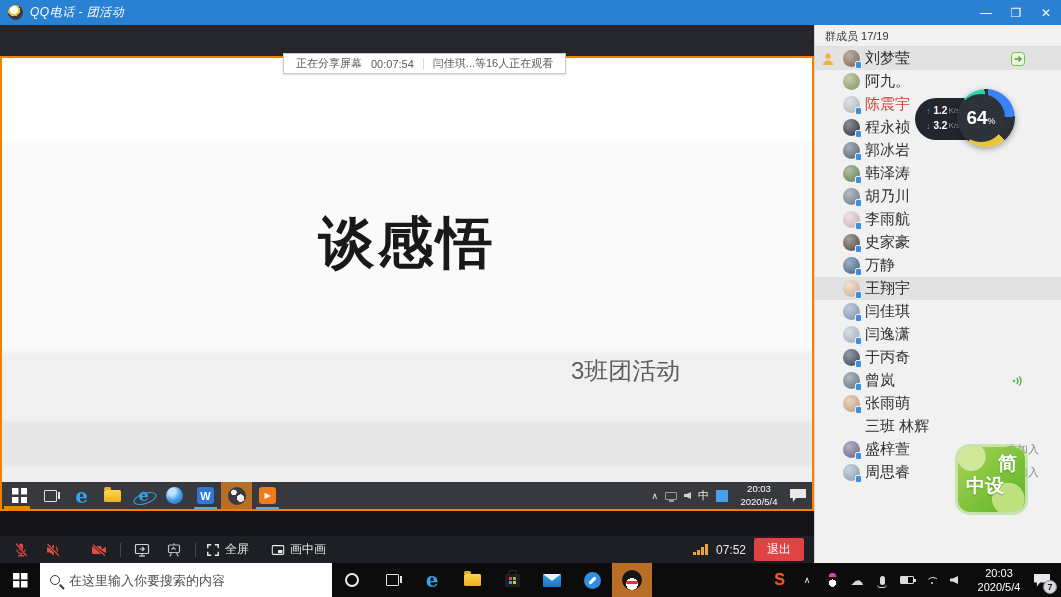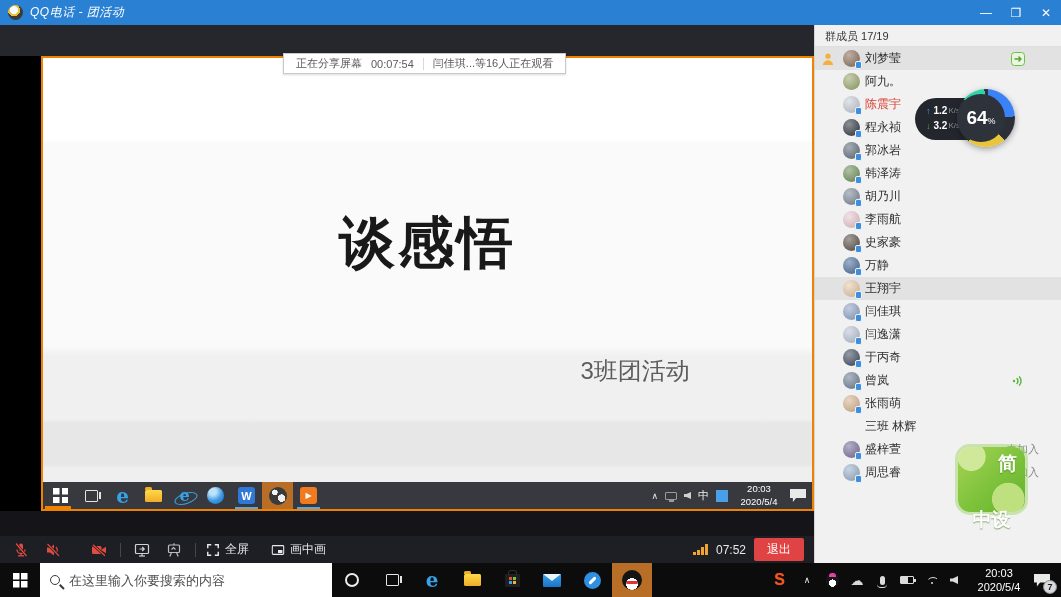--- a/index.html
+++ b/index.html
@@ -11,21 +11,21 @@
   #tb-title { letter-spacing:.5px;font-style:italic; }
   .tb-ctrls { margin-left:auto; display:flex; }
   .tb-btn { width:30px; height:25px; display:flex; align-items:center; justify-content:center; font-size:12px; color:#fff; cursor:pointer; }
 
   
   #app { display:flex; height:538px; }
   #share-col { width:814px; display:flex; flex-direction:column; position:relative; }
   .dark-strip { height:31px; background:#26272c; }
 
   
-  #screen { height:455px; border:2px solid #ef8200; position:relative; background:linear-gradient(180deg,#ffffff 0%,#ffffff 18%,#fafafa 19%,#fafafa 64%,#f0f0f0 66%,#f0f0f0 80%,#e7e7e7 81%,#e7e7e7 90%,#efefef 91%,#eeeeee 100%);margin-left:41px; }
+  #screen { height:455px; border:2px solid #ef8200; position:relative; background:linear-gradient(180deg,#ffffff 0%,#ffffff 18%,#fafafa 19%,#fafafa 64%,#f0f0f0 66%,#f0f0f0 80%,#e7e7e7 81%,#e7e7e7 90%,#efefef 91%,#eeeeee 100%); }
   #slide-title { position:absolute; left:0; right:0; top:148px; text-align:center; font-size:56px; font-weight:bold; color:#191919; letter-spacing:3px; }
   #slide-subtitle { position:absolute; left:60%; width:34%; top:297px; text-align:center; font-size:24px; color:#5c5c5c; }
 
   
   #inner-taskbar { position:absolute; left:0; right:0; bottom:0; height:27px; background:#38393e; display:flex; align-items:center; padding-left:2px; }
   .slot { width:31px; height:27px; position:relative; display:flex; align-items:center; justify-content:center; cursor:pointer; flex:0 0 auto; }
   .slot.active { background:#b96e28; }
   .slot .ul { position:absolute; left:4px; right:4px; bottom:0; height:2px; }
   .ul.blue { background:#57a8e8; } .ul.orange { background:#ef8200; left:0; right:5px; height:3px; }
   #inner-tray { margin-left:auto; display:flex; align-items:center; gap:7px; padding-right:6px; color:#ddd; }
@@ -45,21 +45,21 @@
   #exit-btn { background:#e04343; color:#fff; font-size:12px; padding:3px 13px; border-radius:2px; cursor:pointer; }
 
   
   #panel { width:247px; background:#f1f1f1; border-left:1px solid #d4d4d4; position:relative; }
   #panel-header { height:22px; line-height:22px; padding-left:10px; font-size:11px; color:#333; border-bottom:1px solid #dfdfdf; }
   .mrow { height:23px; display:flex; align-items:center; position:relative; padding-left:28px; cursor:pointer; }
   .mrow.selected { background:#e2e2e2; }
   .mrow .owner { position:absolute; left:6px; width:14px; height:14px; }
   .avatar { width:17px; height:17px; border-radius:50%; position:relative; flex:0 0 auto; margin-right:5px; }
   .avatar .abadge { position:absolute; right:-2px; bottom:-2px; width:7px; height:8px; background:#3a8fe0; border:1px solid #f1f1f1; border-radius:2px; }
-  .mname { font-size:12px; color:#2e2e2e; white-space:nowrap; }
+  .mname { font-size:15px; color:#2e2e2e; white-space:nowrap; }
   .mname.red { color:#d93a2b; }
   .m-right { position:absolute; right:36px; width:14px; height:14px; }
   .m-status { position:absolute; right:22px; font-size:11px; color:#8a8a8a; }
   .no-avatar { margin-left:22px; }
 
   
   #speed-widget { position:absolute; left:100px; top:73px; width:80px; height:42px; background:#23262d; border-radius:21px; padding:5px 0 0 11px; z-index:9; }
   .spd-row { display:flex; align-items:center; font-size:10px; color:#fff; height:15px; }
   .spd-arrow-up { color:#3b9cf0; font-weight:bold; margin-right:3px; font-size:9px; }
   .spd-arrow-down { color:#4db04a; font-weight:bold; margin-right:3px; font-size:9px; }
@@ -72,21 +72,21 @@
   #speed-pct { font-size:19px; font-weight:bold; }
   #speed-pct-sign { font-size:9px; margin-top:6px; }
 
   
   #ime-logo { position:absolute; left:143px; top:422px; width:67px; height:65px; border-radius:12px; z-index:9;
     background:radial-gradient(circle at 20% 15%, #cfe89a 0 18%, transparent 19%),
                radial-gradient(circle at 75% 80%, #bfe07e 0 22%, transparent 23%),
                linear-gradient(135deg,#a8d355 0%, #7cc23a 55%, #63b22c 100%);
     box-shadow:0 0 0 3px rgba(150,210,90,.45); color:#fff; font-weight:bold; padding:6px 8px; line-height:1.15; }
   #ime-line1 { font-size:19px; text-align:right; text-shadow:0 1px 1px rgba(60,110,20,.6); }
-  #ime-line2 { font-size:19px; text-align:center; text-shadow:0 1px 1px rgba(60,110,20,.6);margin-top:34px; }
+  #ime-line2 { font-size:19px; text-align:left; text-shadow:0 1px 1px rgba(60,110,20,.6); }
 
   
   #share-pill { position:absolute; left:283px; top:53px; height:21px; background:#fff; border:1px solid #c9c9c9; display:flex; align-items:center; font-size:11px; color:#5a5a5a; padding:0 12px; gap:9px; z-index:20; box-shadow:0 1px 2px rgba(0,0,0,.15); }
   .pill-div { width:1px; height:12px; background:#d8d8d8; }
 
   
   #taskbar { height:34px; background:#0c0c0c; display:flex; align-items:center; }
   .bslot { width:40px; height:34px; display:flex; align-items:center; justify-content:center; position:relative; cursor:pointer; flex:0 0 auto; }
   .bslot.active { background:#b96e28; }
   #search-box { width:292px; height:34px; background:#ffffff; display:flex; align-items:center; padding-left:10px; gap:9px; flex:0 0 auto; }

